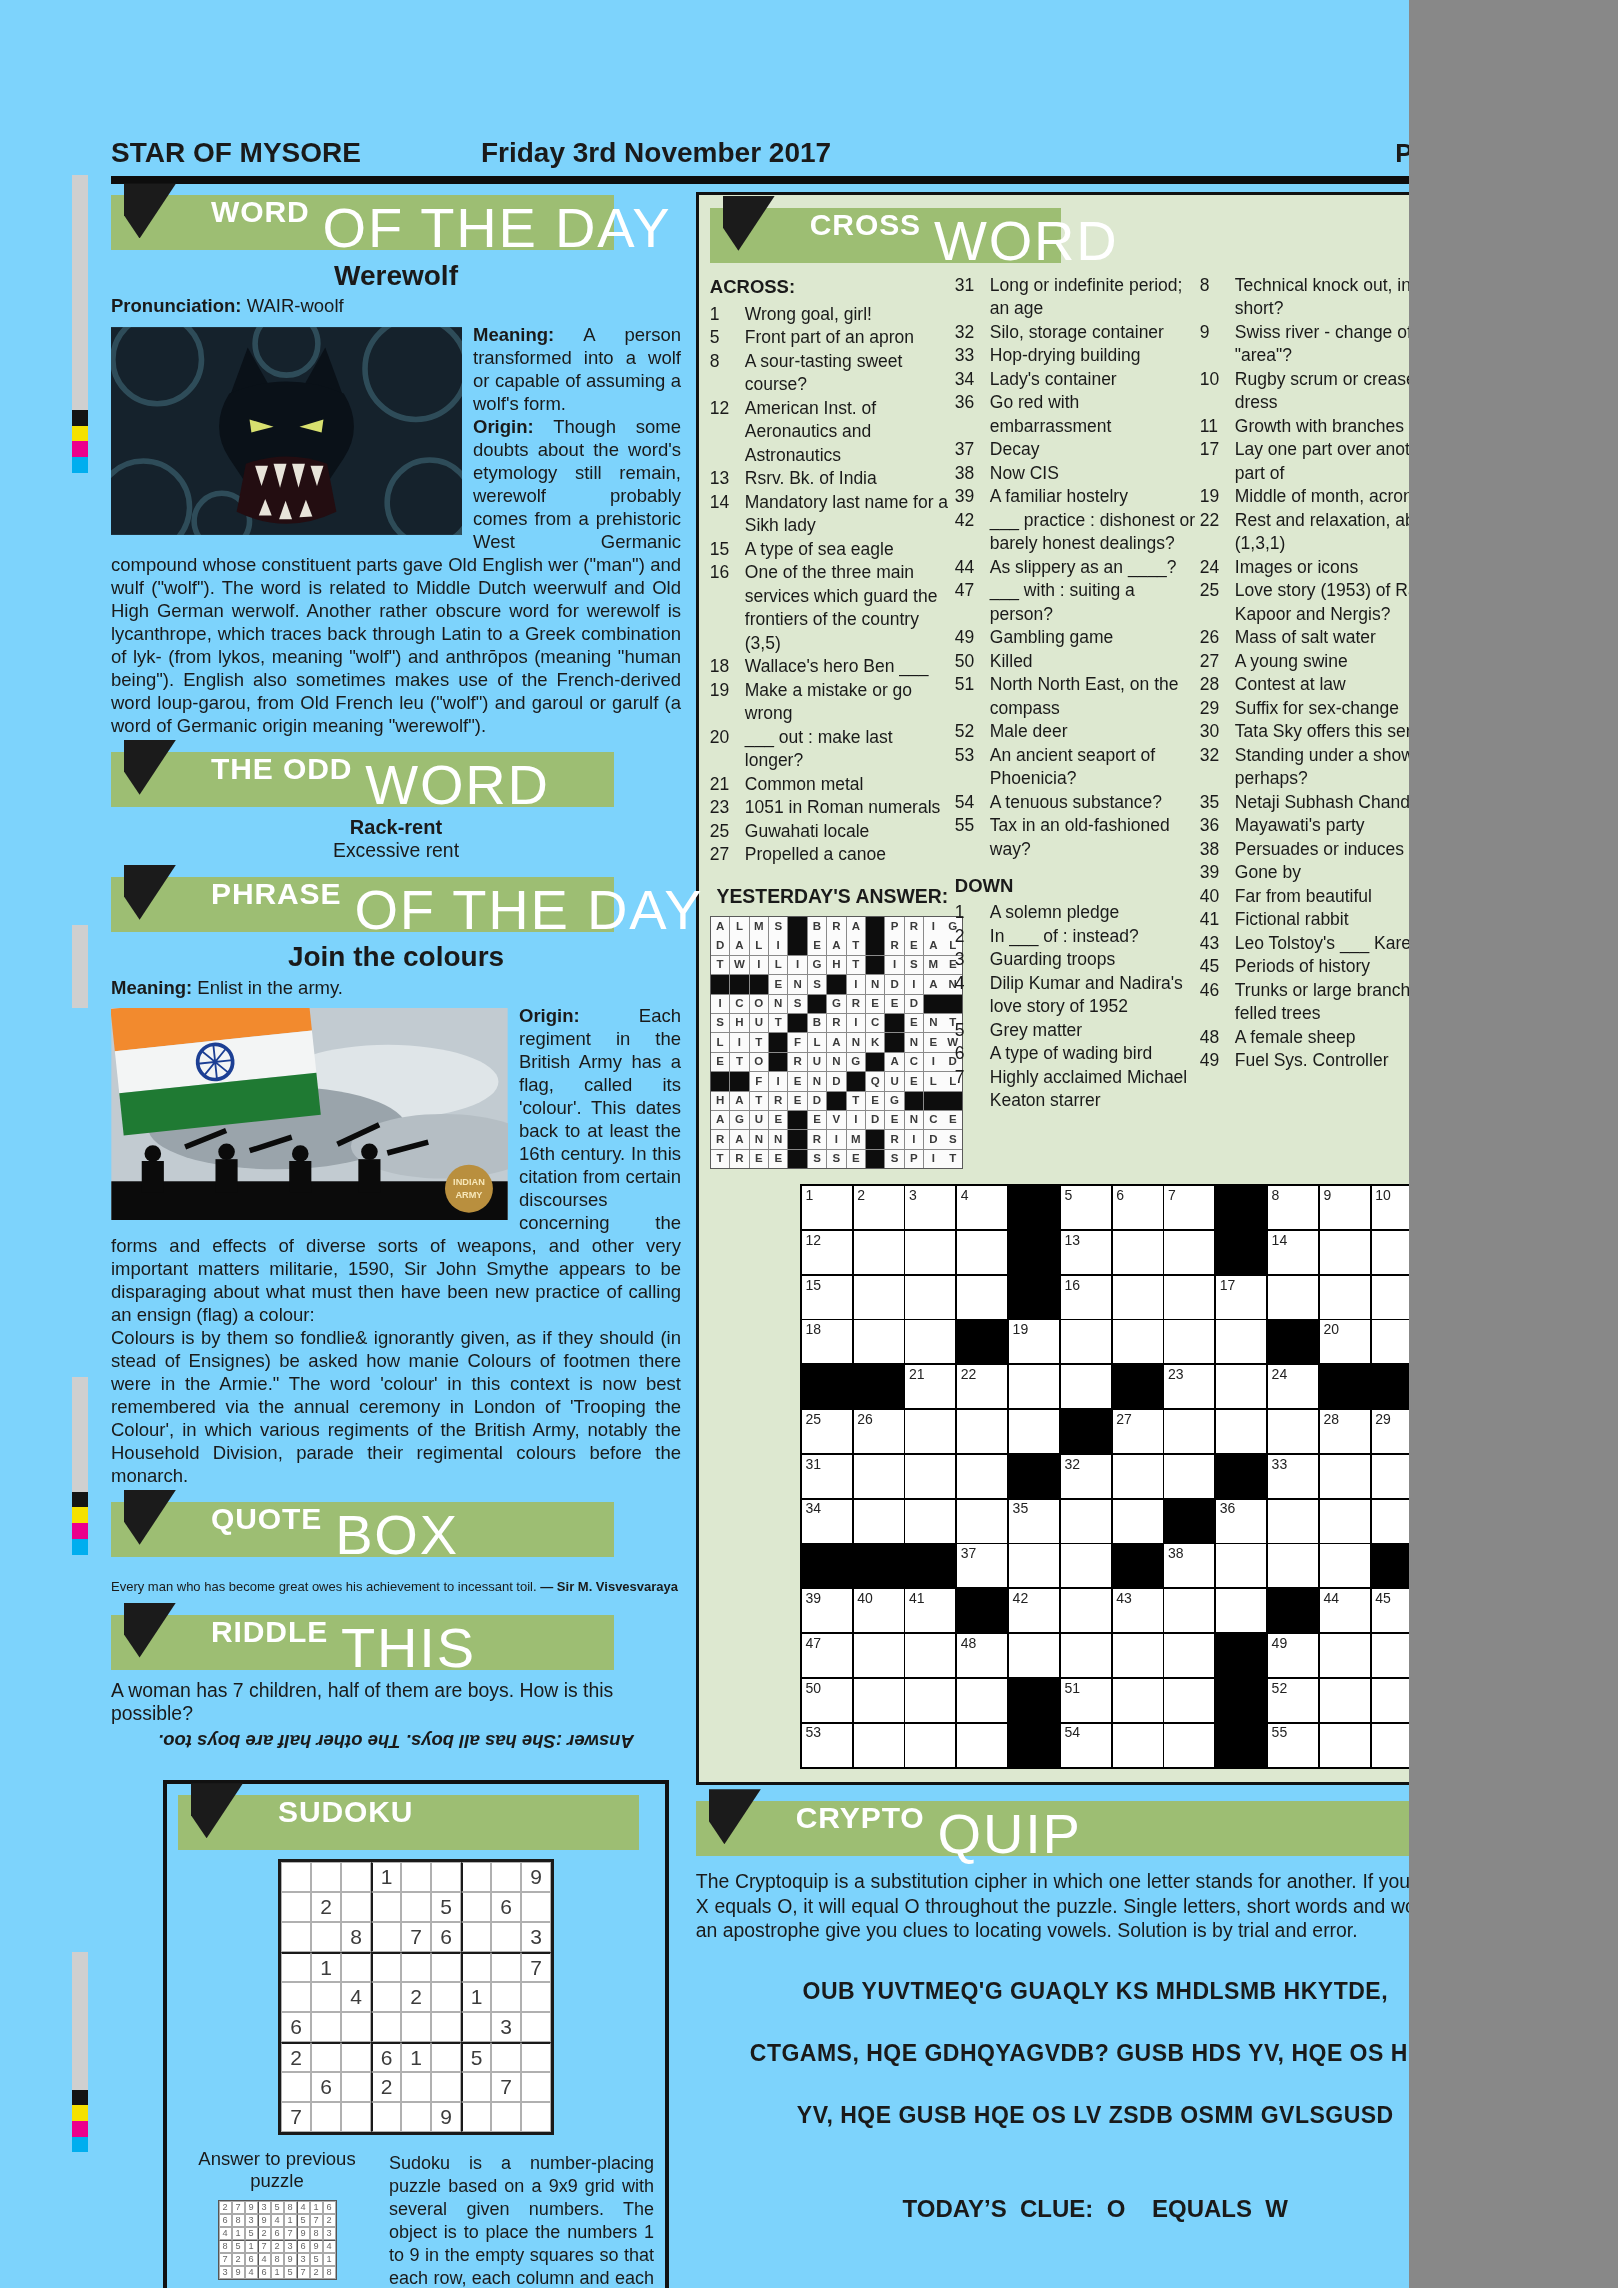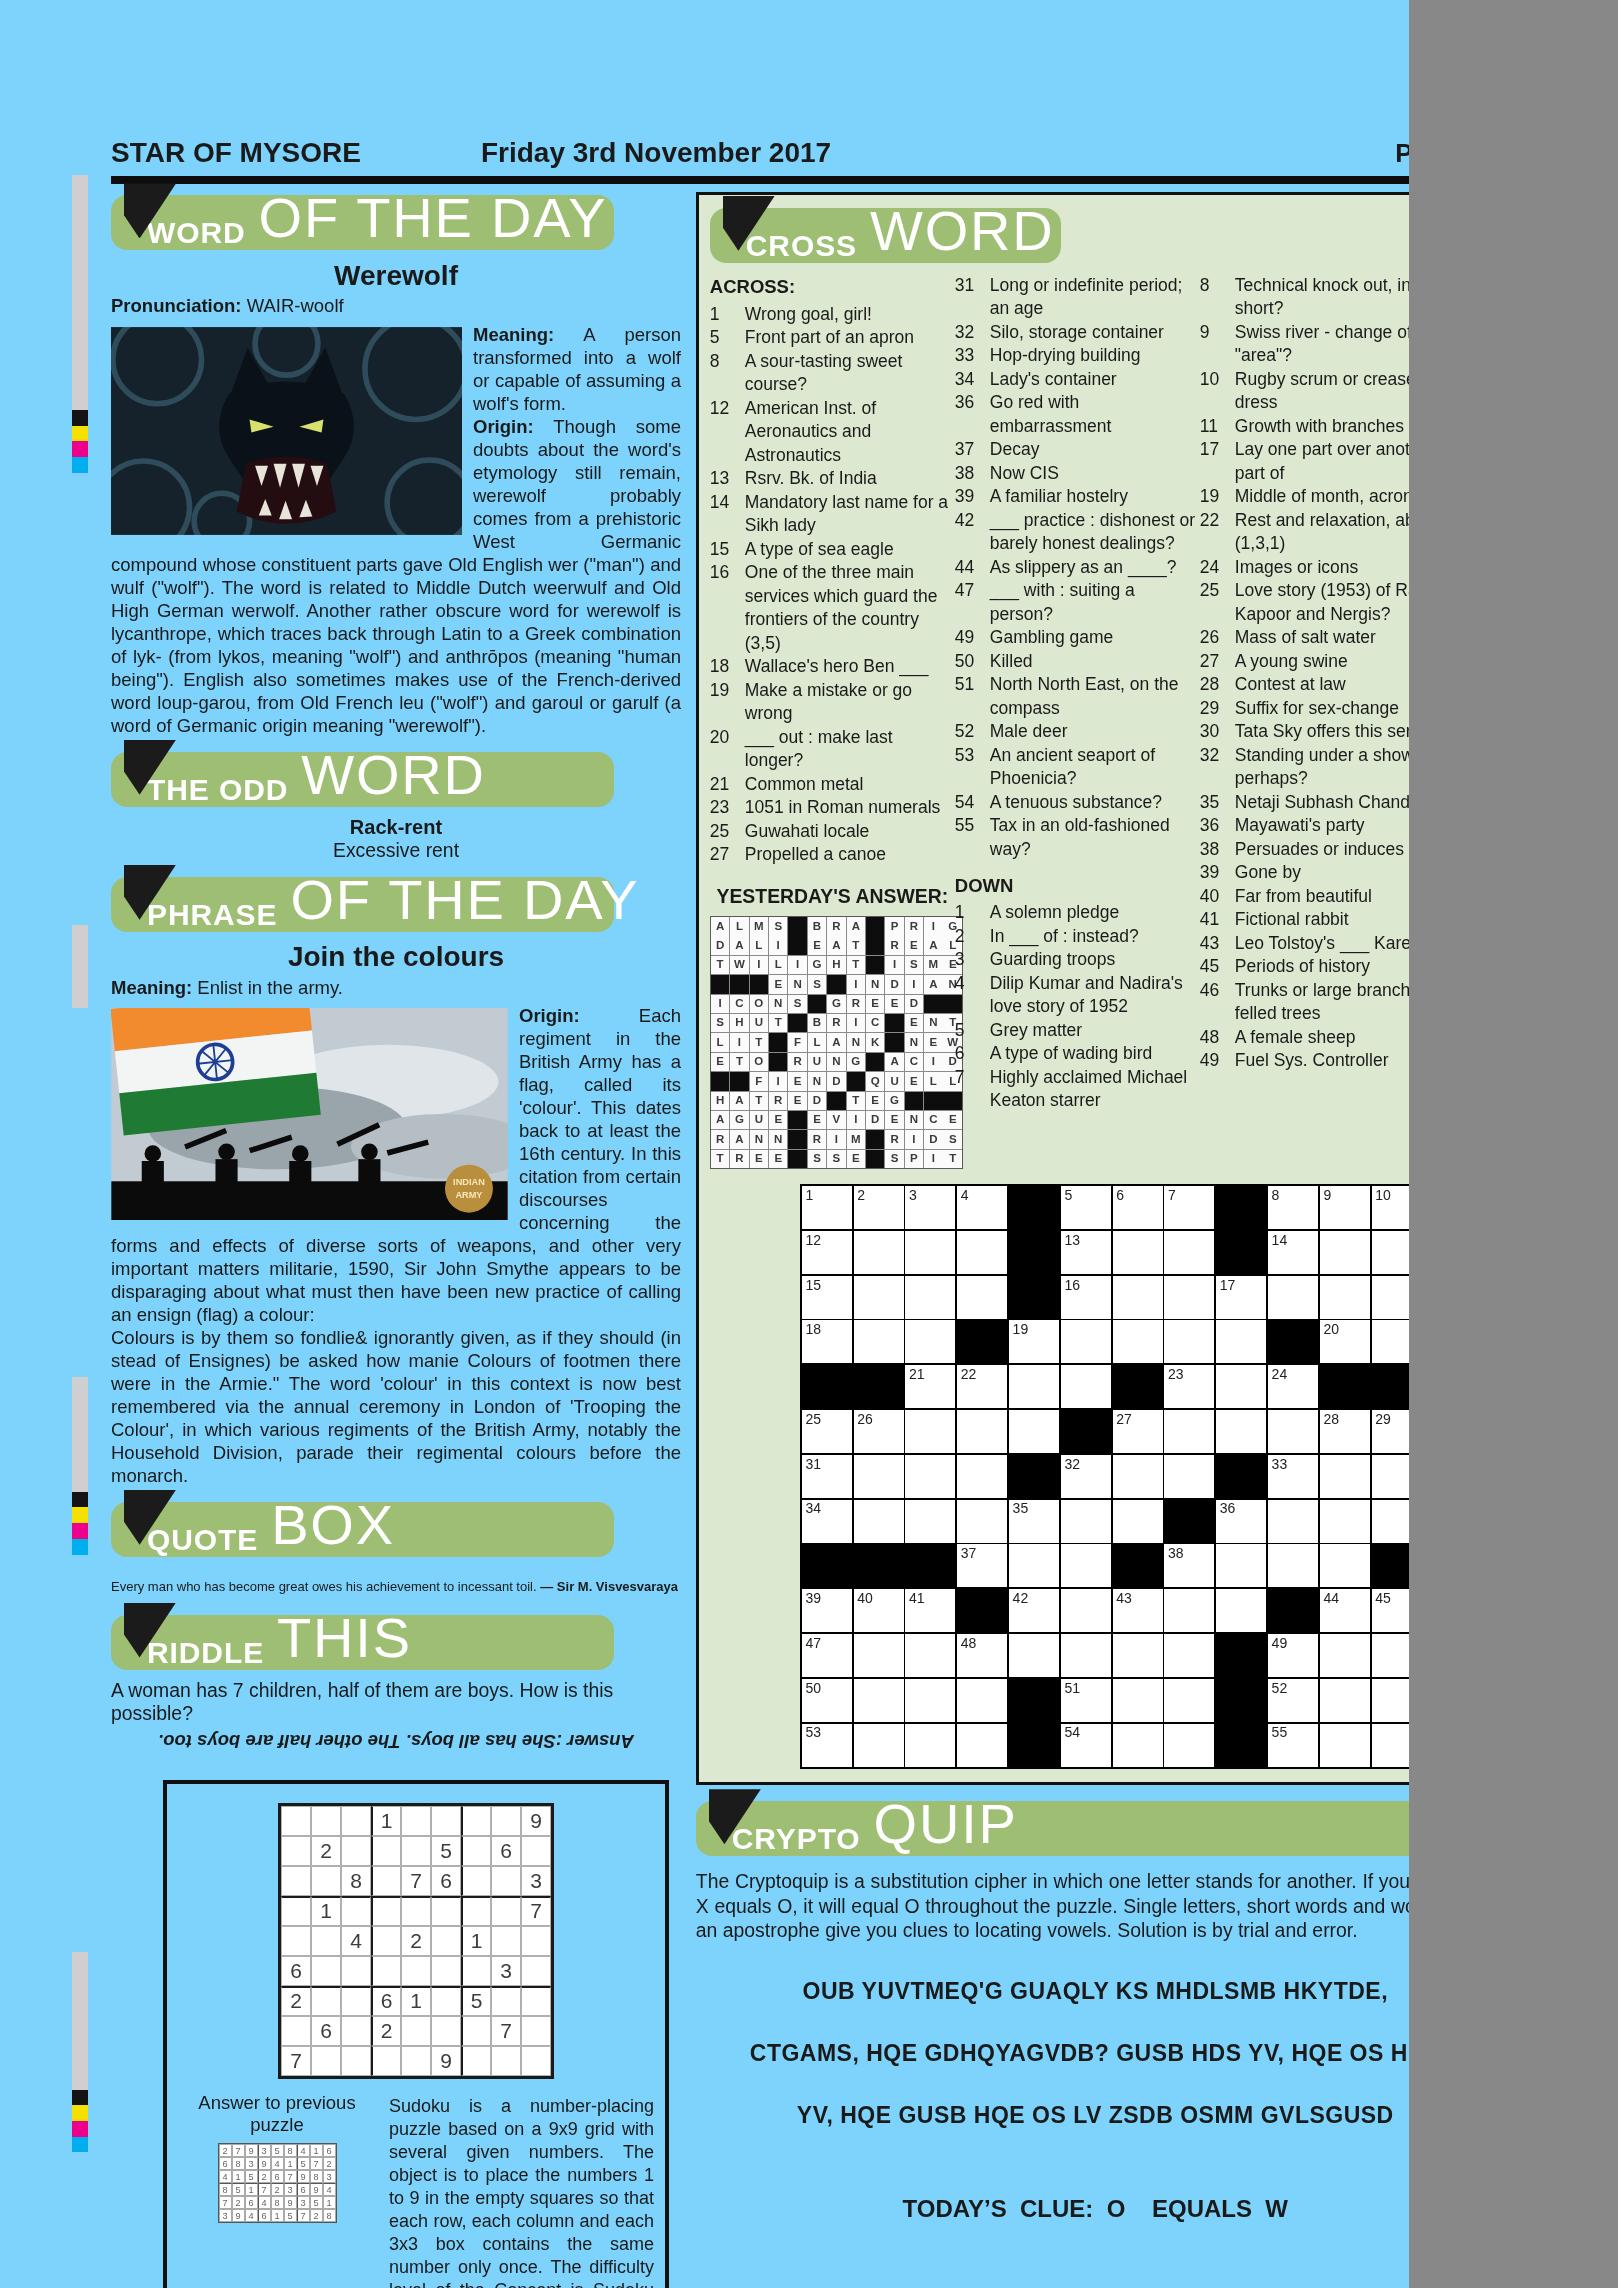--- a/index.html
+++ b/index.html
@@ -14,21 +14,21 @@
   .content{position:absolute;left:111px;top:137px;width:1384px;}
   .masthead{display:flex;align-items:baseline;border-bottom:8.3px solid #0d0d0d;padding-bottom:7.4px;}
   .mh-title{font-weight:700;font-size:28px;}
   .mh-date{font-weight:700;font-size:28px;margin-left:120px;}
   .mh-page{font-weight:700;font-size:26px;margin-left:auto;}
   .cols{display:flex;gap:14.8px;margin-top:7.4px;align-items:flex-start;}
   .col-left{width:570px;}
   .col-right{width:799px;}
   
   .banner{position:relative;height:55px;background:#9dbe73;margin:14.8px 0 9.2px 0;width:503px;
-          display:flex;align-items:flex-end;padding-left:36px;box-sizing:border-box;border-radius:16px;}
+          display:flex;align-items:flex-start;padding-left:100px;box-sizing:border-box;}
   .banner .flag{position:absolute;left:13px;top:-12px;width:52px;height:55px;background:#1b1b1b;
           clip-path:polygon(0 0,100% 0,30% 100%,0 58%);}
   .b-bold{color:#fff;font-weight:700;font-size:30px;letter-spacing:0.9px;white-space:nowrap;}
   .b-light{color:#fff;font-weight:400;font-size:56px;letter-spacing:1.8px;margin-left:13px;white-space:nowrap;}
   .col-left > .banner:first-child{margin-top:3.7px;}
   
   .feature-title{text-align:center;font-weight:700;font-size:28px;margin:5.5px 0 3.7px 0;}
   .body-txt{font-size:18.5px;line-height:23px;text-align:justify;}
   .lbl{font-weight:700;}
   .pron-line{font-size:18.5px;margin:1.8px 0 5.5px 0;}
@@ -247,20 +247,24 @@
 
         <div class="banner">
           <span class="flag"></span>
           <span class="b-bold">RIDDLE</span>
           <span class="b-light">THIS</span>
         </div>
         <div class="riddle-q">A woman has 7 children, half of them are boys. How is this possible?</div>
         <div class="riddle-a">Answer :She has all boys. The other half are boys too.</div>
 
         <div class="sudoku-box">
+          <div class="banner">
+            <span class="flag"></span>
+            <span class="b-bold">SUDOKU</span>
+          </div>
           <div class="sgrid" id="sudoku-grid">
               <div class="s-cell"></div>
               <div class="s-cell"></div>
               <div class="s-cell"></div>
               <div class="s-cell bl">1</div>
               <div class="s-cell"></div>
               <div class="s-cell"></div>
               <div class="s-cell bl"></div>
               <div class="s-cell"></div>
               <div class="s-cell">9</div>

